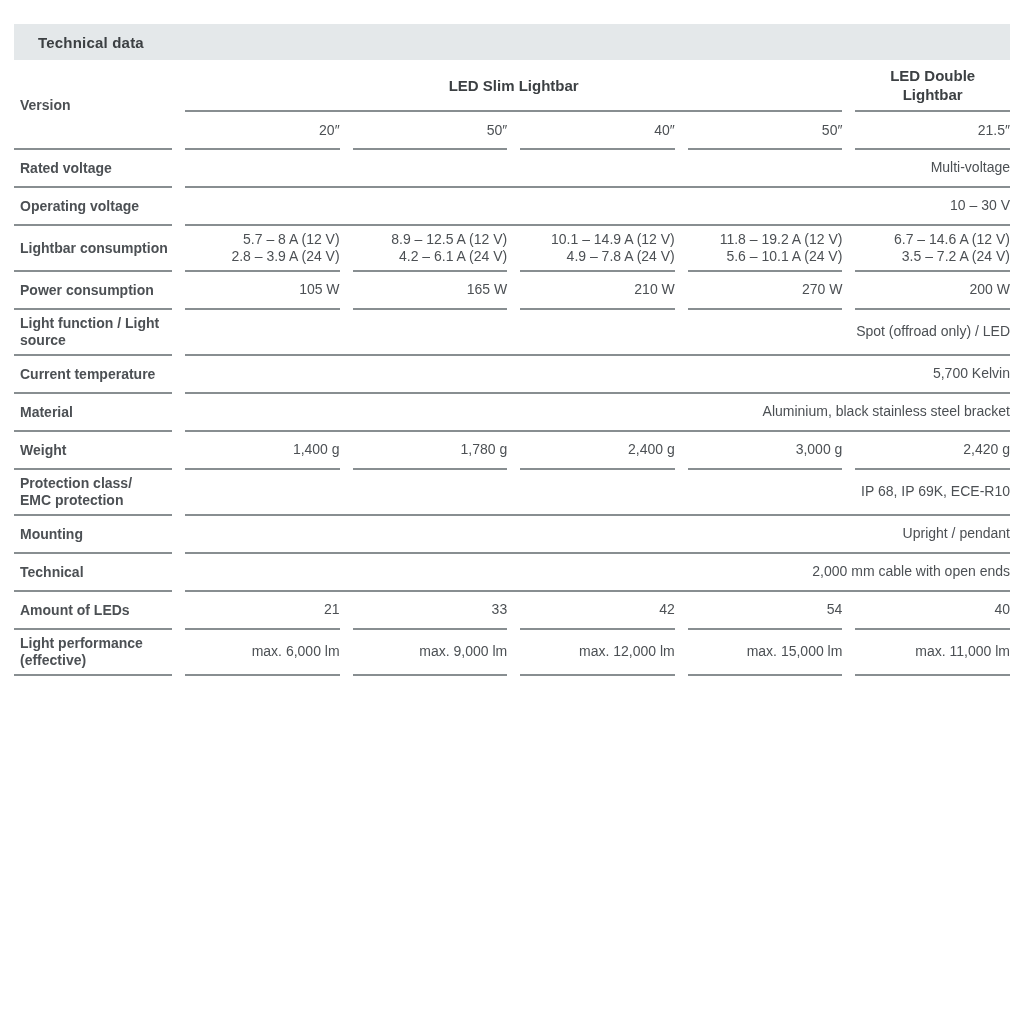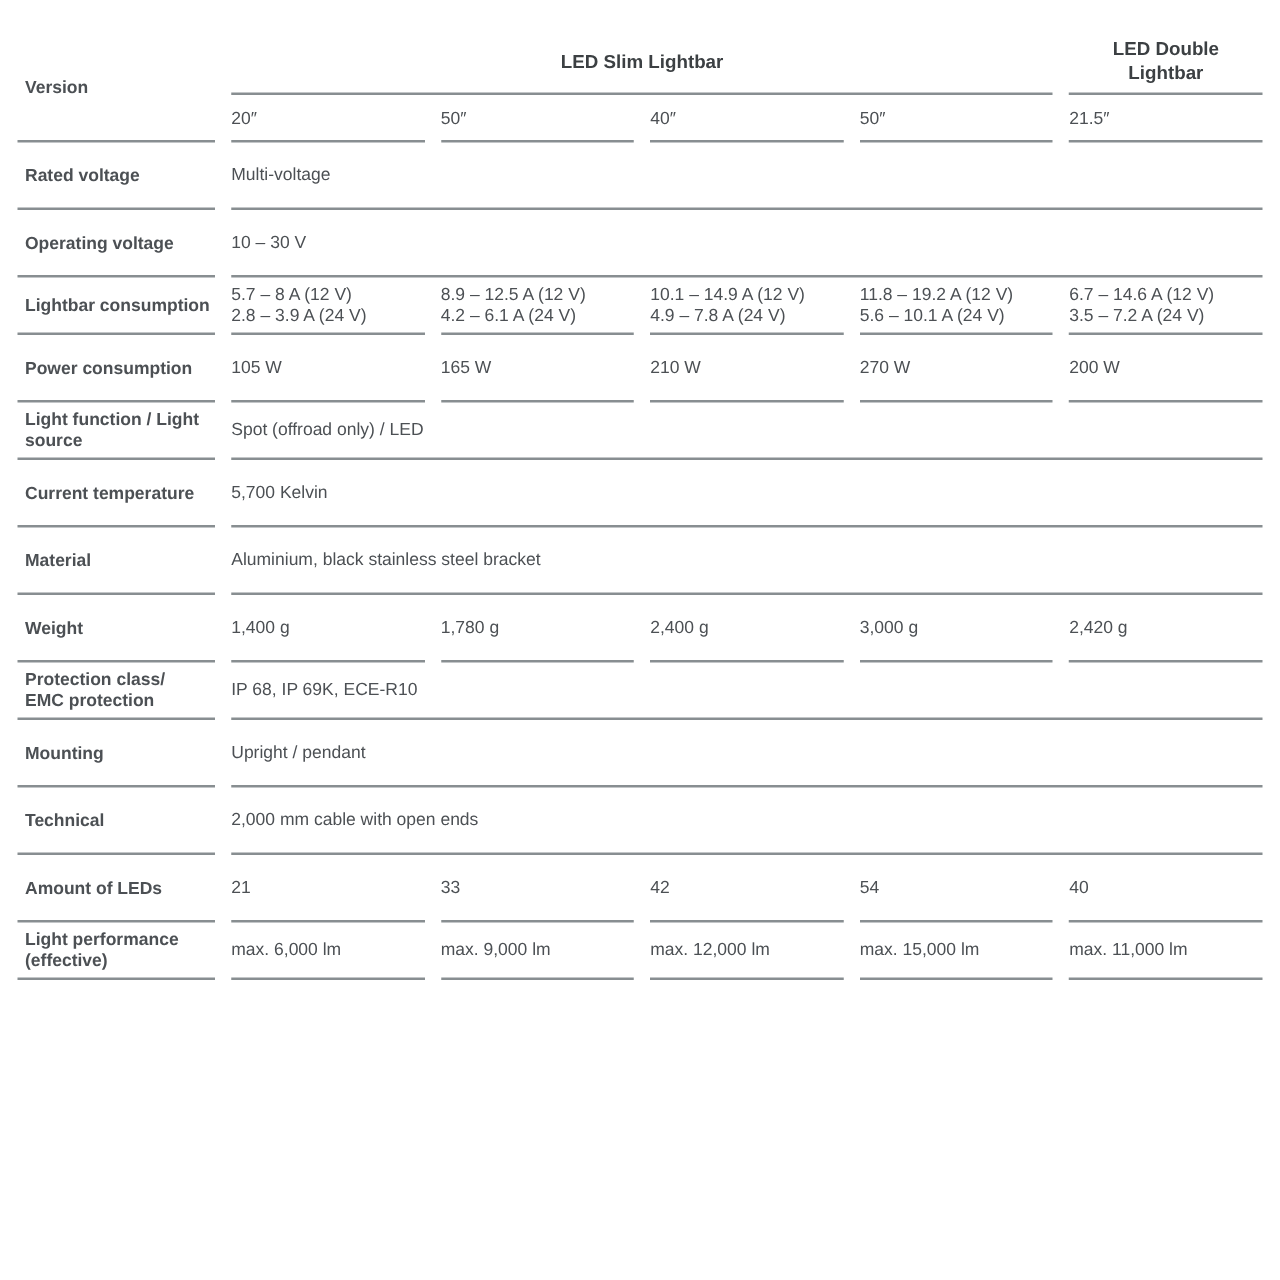--- a/index.html
+++ b/index.html
@@ -42,53 +42,56 @@
   }
   col.c-label { width: 158px; }
   th, td {
     font-weight: normal;
     vertical-align: middle;
     border-bottom: 2px solid #888e91;
     padding: 2px 0;
   }
   tr.hdr-1 { height: 50px; }
   tr.hdr-2 { height: 38px; }
-  tr.r-s  { height: 54px; }
+  tr.r-s  { height: 38px; }
   tr.r-m  { height: 46px; }
   th.group {
     font-weight: bold;
     font-size: 15px;
     color: #3c4043;
     text-align: center;
     white-space: pre-line;
     line-height: 1.25;
   }
   th.label-cell, td.label-cell {
     text-align: left;
     padding-left: 6px;
     white-space: pre-line;
     line-height: 1.2;
     font-weight: bold;
   }
   th.size {
-    text-align: left;
+    text-align: right;
     font-weight: normal;
     margin-top: 38px;
   }
   td.cell, td.span-cell {
-    text-align: left;
+    text-align: right;
     white-space: pre-line;
     line-height: 1.25;
   }
 </style>
 </head>
 <body>
 
 <div class="page">
 
+  <div class="title-bar">
+    <span class="title">Technical data</span>
+  </div>
 
   <div class="table-area">
     <table class="spec">
       <colgroup>
         <col class="c-label">
           <col>
           <col>
           <col>
           <col>
           <col>

